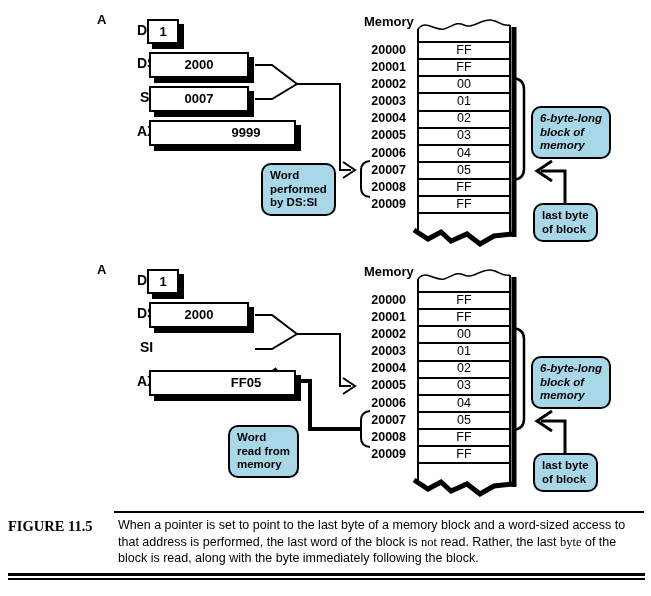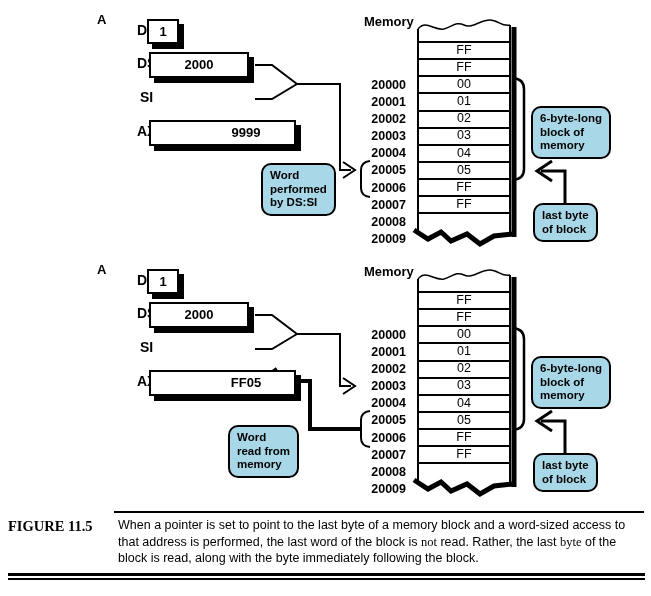--- a/index.html
+++ b/index.html
@@ -13,29 +13,29 @@
   .df-label{left:121px;top:14px}
   .ds-label{left:121px;top:47px}
   .si-label{left:124px;top:81px}
   .ax-label{121px;left:121px;top:115px}
   .reg-box{position:absolute;background:#fff;border:2px solid #000;box-shadow:5px 5px 0 #000;font-weight:bold;font-size:13px;text-align:center;}
   .df-box{left:147px;top:11px;width:28px;height:21px;line-height:21px;}
   .ds-box{left:149px;top:44px;width:96px;height:22px;line-height:22px;}
   .si-box{left:149px;top:78px;width:96px;height:22px;line-height:22px;}
   .ax-box{left:149px;top:112px;width:96px;height:22px;line-height:22px;padding-left:47px;}
   .memory-label{position:absolute;left:364px;top:6px;font-weight:bold;font-size:13px;}
-  .addr-col{position:absolute;left:340px;top:34px;width:66px;margin-top:35px;}
+  .addr-col{position:absolute;left:340px;top:34px;width:66px;}
   .addr{height:17.1px;line-height:17.1px;text-align:right;font-weight:bold;font-size:12.5px;}
   .val-col{position:absolute;left:418px;top:34px;width:92px;}
   .val{height:17.1px;line-height:17.1px;text-align:center;font-weight:normal;font-size:12.5px;}
   .callout{position:absolute;background:#a8d8e8;border:2px solid #000;border-radius:10px;padding:4px 7px;font-weight:bold;font-size:11.5px;line-height:13.5px;white-space:nowrap;}
   .callout span{display:block;}
   .d1 .word-callout{left:261px;top:155px;}
   .d2 .word-callout{left:228px;top:167px;}
-  .block-callout{left:531px;top:98px;}
+  .block-callout{left:531px;top:98px;font-style:italic;}
   .lastbyte-callout{left:533px;top:195px;}
   .figure-label{position:absolute;left:8px;top:518px;font-family:"Liberation Serif",serif;font-weight:bold;font-size:14.5px;}
   .caption-rule{position:absolute;left:114px;top:511px;width:530px;height:0;border-top:2px solid #000;}
   .caption-text{position:absolute;left:118px;top:517px;width:526px;font-size:12.5px;line-height:16.5px;}
   .cap-i{font-family:"Liberation Serif",serif;margin-top:32px;}
   .bottom-rule{position:absolute;left:8px;top:573px;width:637px;height:2px;border-top:3px solid #000;border-bottom:2px solid #000;}
   svg path, svg polyline{fill:none;stroke:#000;}
 </style>
 </head>
 <body>
@@ -62,20 +62,21 @@
     <path d="M418,34 H510 M418,51 H510 M418,68 H510 M418,85 H510 M418,103 H510 M418,120 H510 M418,137 H510 M418,154 H510 M418,171 H510 M418,188 H510 M418,205 H510" stroke-width="2"></path>
     <path d="M414,222 L428,231 L441,224 L451,233 L467,226 L480,236 L494,228 L513,226" stroke-width="5"></path>
   </svg>
 
   <div class="panel-label">A</div>
   <div class="reg-label df-label">DF</div>
   <div class="reg-box df-box">1</div>
   <div class="reg-label ds-label">DS</div>
   <div class="reg-box ds-box">2000</div>
   <div class="reg-label si-label">SI</div>
+  <div class="reg-box si-box">0007</div>
   <div class="reg-label ax-label">AX</div>
   <div class="reg-box ax-box">9999</div>
 
   <div class="memory-label">Memory</div>
 
   <div class="addr-col">
     <div class="addr">20000</div>
     <div class="addr">20001</div>
     <div class="addr">20002</div>
     <div class="addr">20003</div>

